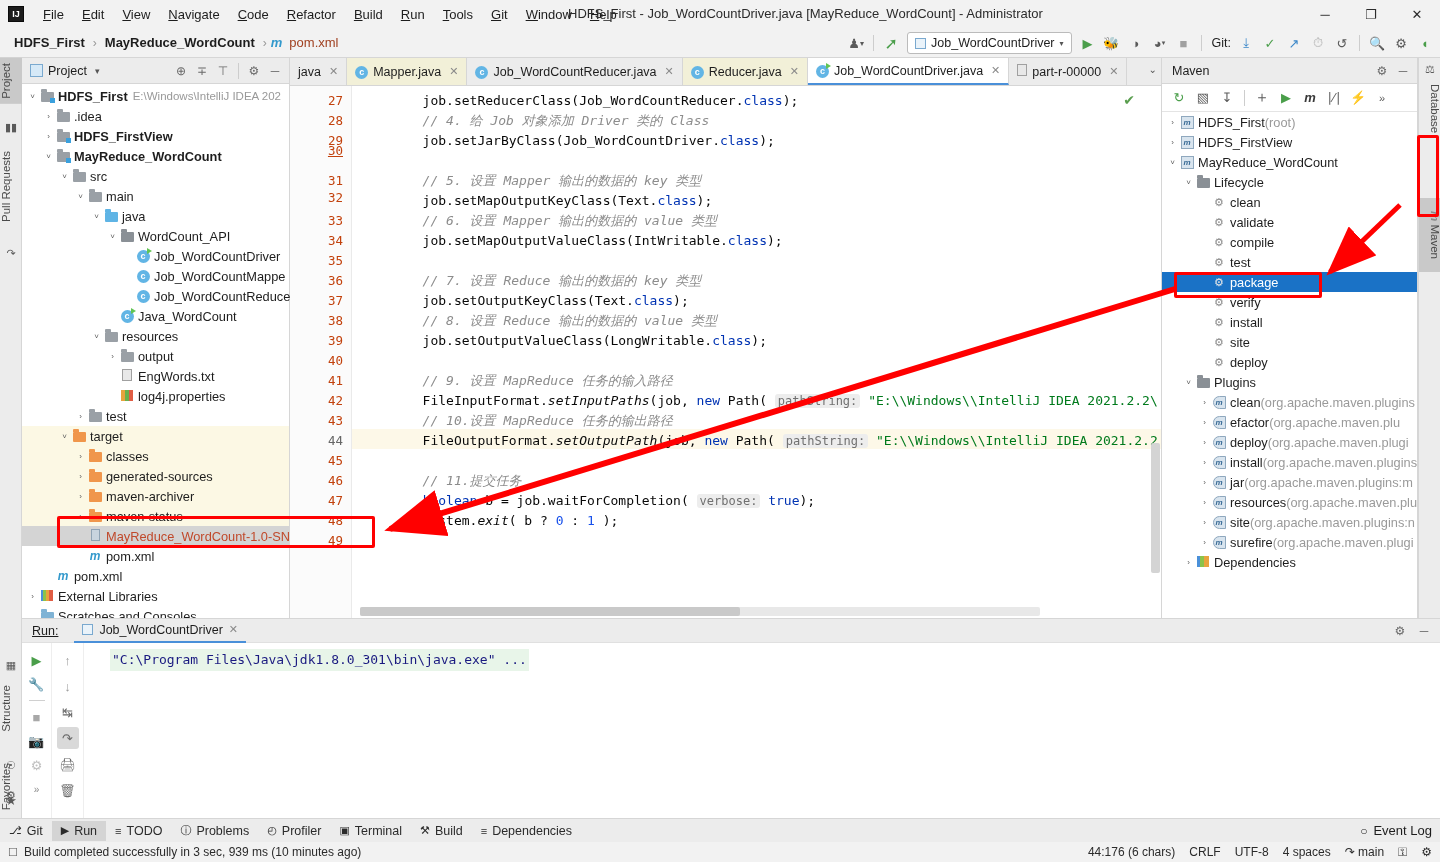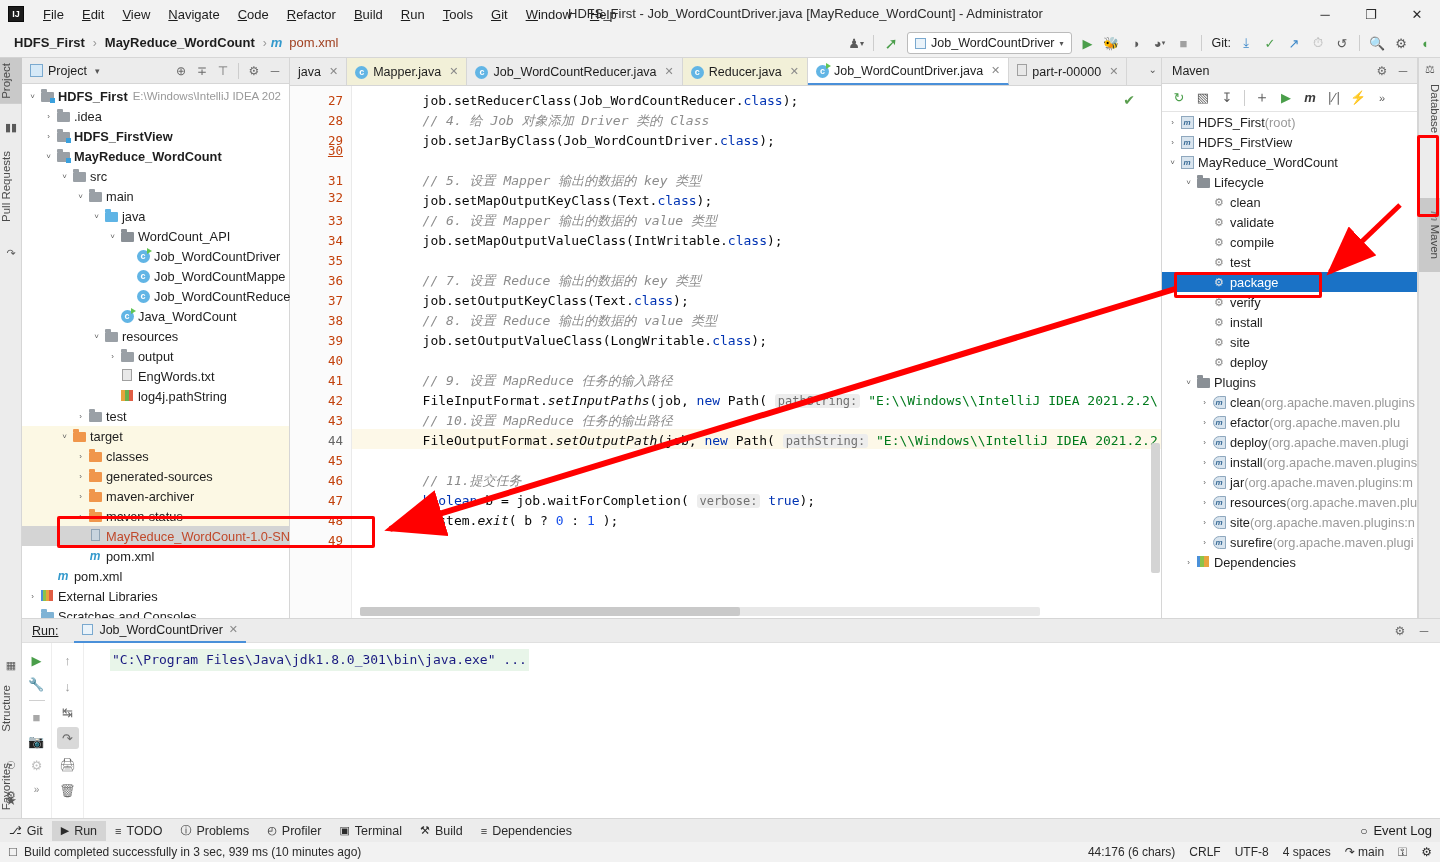--- a/index.html
+++ b/index.html
@@ -501,21 +501,21 @@
           <span class="tlabel">output</span>
         </div>
         <div class="trow" style="padding-left: 84px;">
           <span class="arrow"></span>
           <span class="ticon"><span class="txticon"></span></span>
           <span class="tlabel">EngWords.txt</span>
         </div>
         <div class="trow" style="padding-left: 84px;">
           <span class="arrow"></span>
           <span class="ticon"><span class="propicon"></span></span>
-          <span class="tlabel">log4j.pathString</span>
+          <span class="tlabel">log4j.properties</span>
         </div>
         <div class="trow" style="padding-left: 52px;">
           <span class="arrow">›</span>
           <span class="ticon"><span class="fi gray"></span></span>
           <span class="tlabel">test</span>
         </div>
         <div class="trow hl-yellow" style="padding-left: 36px;">
           <span class="arrow">˅</span>
           <span class="ticon"><span class="fi orange"></span></span>
           <span class="tlabel">target</span>

